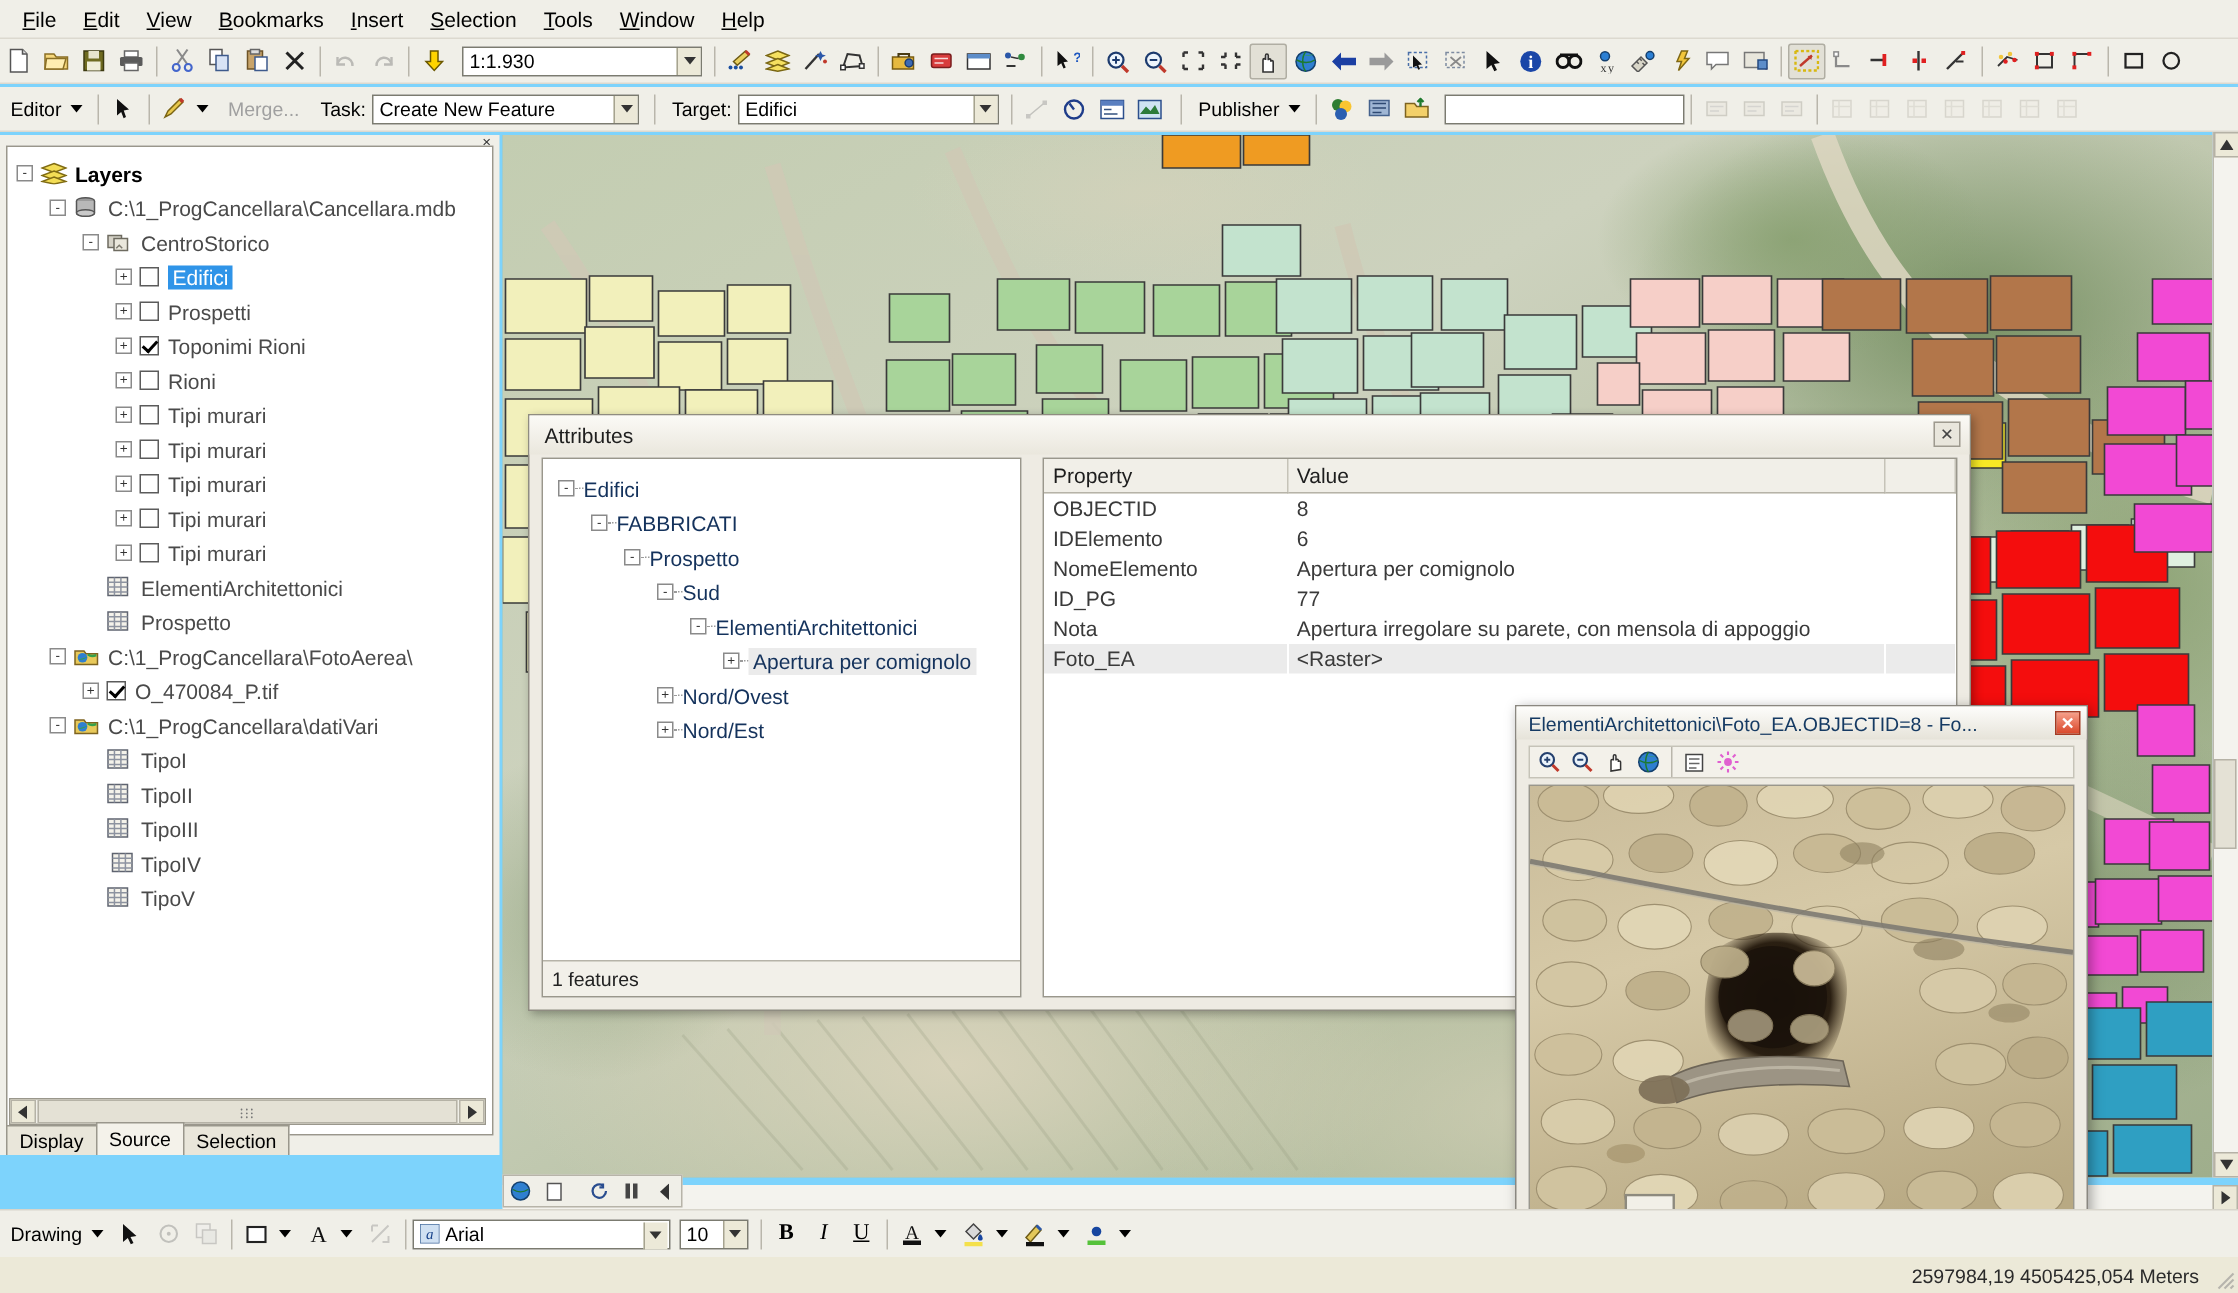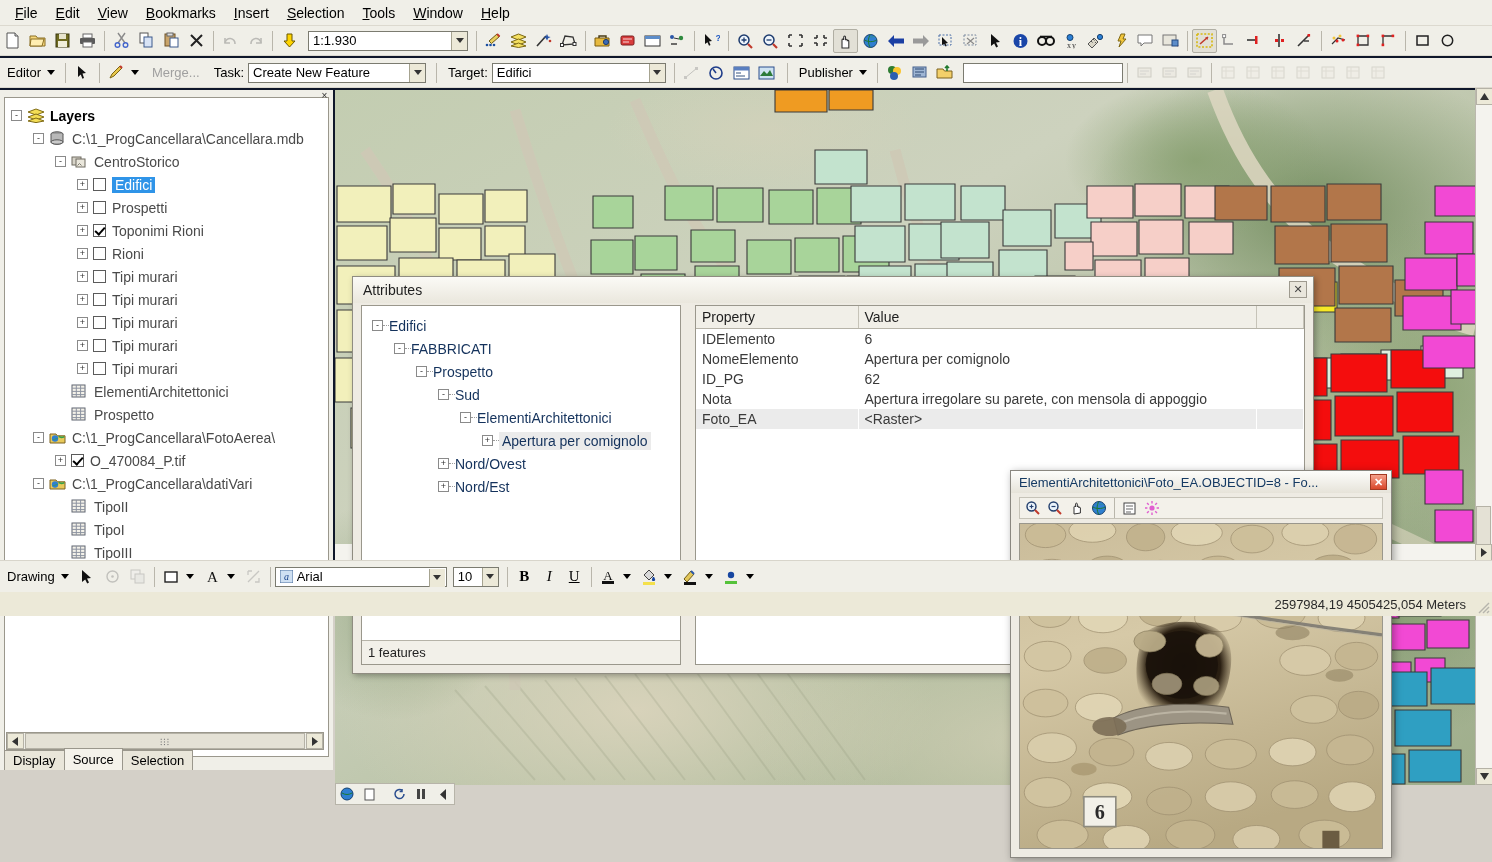--- a/index.html
+++ b/index.html
@@ -5,21 +5,21 @@
 <style>
   * { box-sizing: border-box; }
   html, body {
     margin: 0; padding: 0;
     width: 1492px; height: 862px;
     overflow: hidden;
     font-family: "Liberation Sans", sans-serif;
     font-size: 13px;
     background: #d4d0c8;
   }
-  #app { position: relative; width: 1492px; height: 616px; background: #0f172a; }
+  #app { position: relative; width: 1492px; height: 862px; background: #7dd3fc; }
 
   
   .menubar {
     position: absolute; left: 0; top: 0; width: 1492px; height: 26px;
     background: #f0efe8; display: flex; align-items: center; padding-left: 6px;
     border-bottom: 1px solid #dcd9cf;
   }
   .menubar .mi {
     padding: 3px 9px; font-size: 14px; color: #000; cursor: default; white-space: nowrap;
   }
@@ -860,29 +860,29 @@
                 <path d="M9.6 6.4c2 1.4 4 1 5.6.3" stroke="#35a04a" stroke-width="1.6" fill="none"></path>
               </svg></span>
             <span class="tlbl">C:\1_ProgCancellara\datiVari</span>
           </div>
           <div class="trow" style="padding-left: 50px;">
             <span class="exp blank"></span>
             <span class="ico"><svg width="15" height="14" viewBox="0 0 15 14">
                 <rect x="1" y="1" width="13" height="12" fill="#f4f2ea" stroke="#5f6470"></rect>
                 <path d="M1 4.2h13M1 7.4h13M1 10.6h13M5.3 1v12M9.6 1v12" stroke="#8d93a0"></path>
               </svg></span>
-            <span class="tlbl">TipoII</span>
+            <span class="tlbl">TipoI</span>
           </div>
           <div class="trow" style="padding-left: 50px;">
             <span class="exp blank"></span>
             <span class="ico"><svg width="15" height="14" viewBox="0 0 15 14">
                 <rect x="1" y="1" width="13" height="12" fill="#f4f2ea" stroke="#5f6470"></rect>
                 <path d="M1 4.2h13M1 7.4h13M1 10.6h13M5.3 1v12M9.6 1v12" stroke="#8d93a0"></path>
               </svg></span>
-            <span class="tlbl">TipoI</span>
+            <span class="tlbl">TipoII</span>
           </div>
           <div class="trow" style="padding-left: 50px;">
             <span class="exp blank"></span>
             <span class="ico"><svg width="15" height="14" viewBox="0 0 15 14">
                 <rect x="1" y="1" width="13" height="12" fill="#f4f2ea" stroke="#5f6470"></rect>
                 <path d="M1 4.2h13M1 7.4h13M1 10.6h13M5.3 1v12M9.6 1v12" stroke="#8d93a0"></path>
               </svg></span>
             <span class="tlbl">TipoIII</span>
           </div>
           <div class="trow" style="padding-left: 50px; text-align: right;">
@@ -1299,32 +1299,37 @@
             </colgroup>
           <thead>
               <tr id="ptable-head">
                 <th>Property</th>
                 <th>Value</th>
                 <th></th>
               </tr>
             </thead>
           <tbody id="ptable-body">
               <tr class="">
+                <td>OBJECTID</td>
+                <td>8</td>
+                <td></td>
+              </tr>
+              <tr class="">
                 <td>IDElemento</td>
                 <td>6</td>
                 <td></td>
               </tr>
               <tr class="">
                 <td>NomeElemento</td>
                 <td>Apertura per comignolo</td>
                 <td></td>
               </tr>
               <tr class="">
                 <td>ID_PG</td>
-                <td>62</td>
+                <td>77</td>
                 <td></td>
               </tr>
               <tr class="">
                 <td>Nota</td>
                 <td>Apertura irregolare su parete, con mensola di appoggio</td>
                 <td></td>
               </tr>
               <tr class="sel">
                 <td>Foto_EA</td>
                 <td>&lt;Raster&gt;</td>

